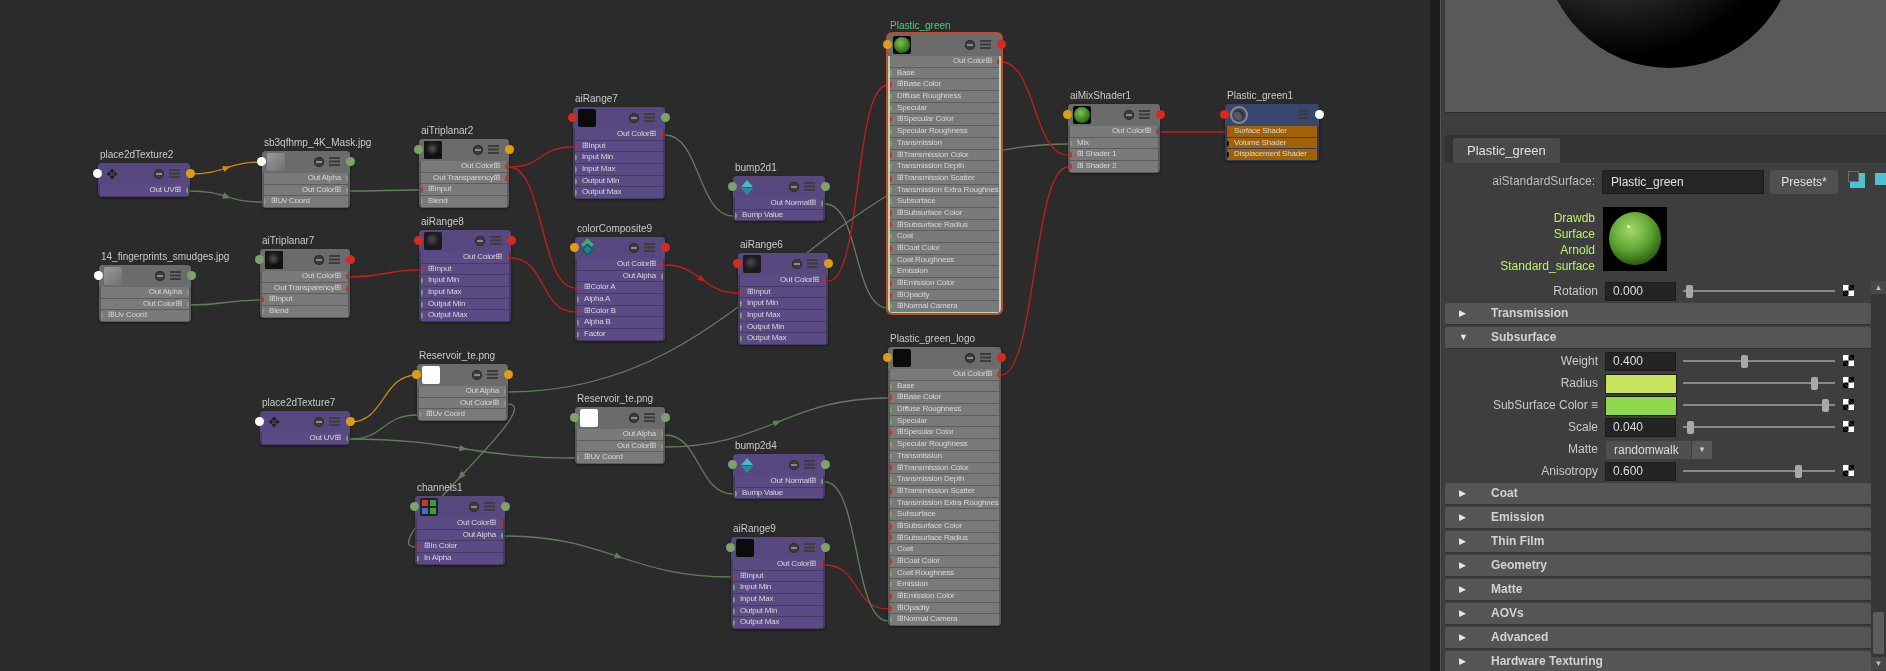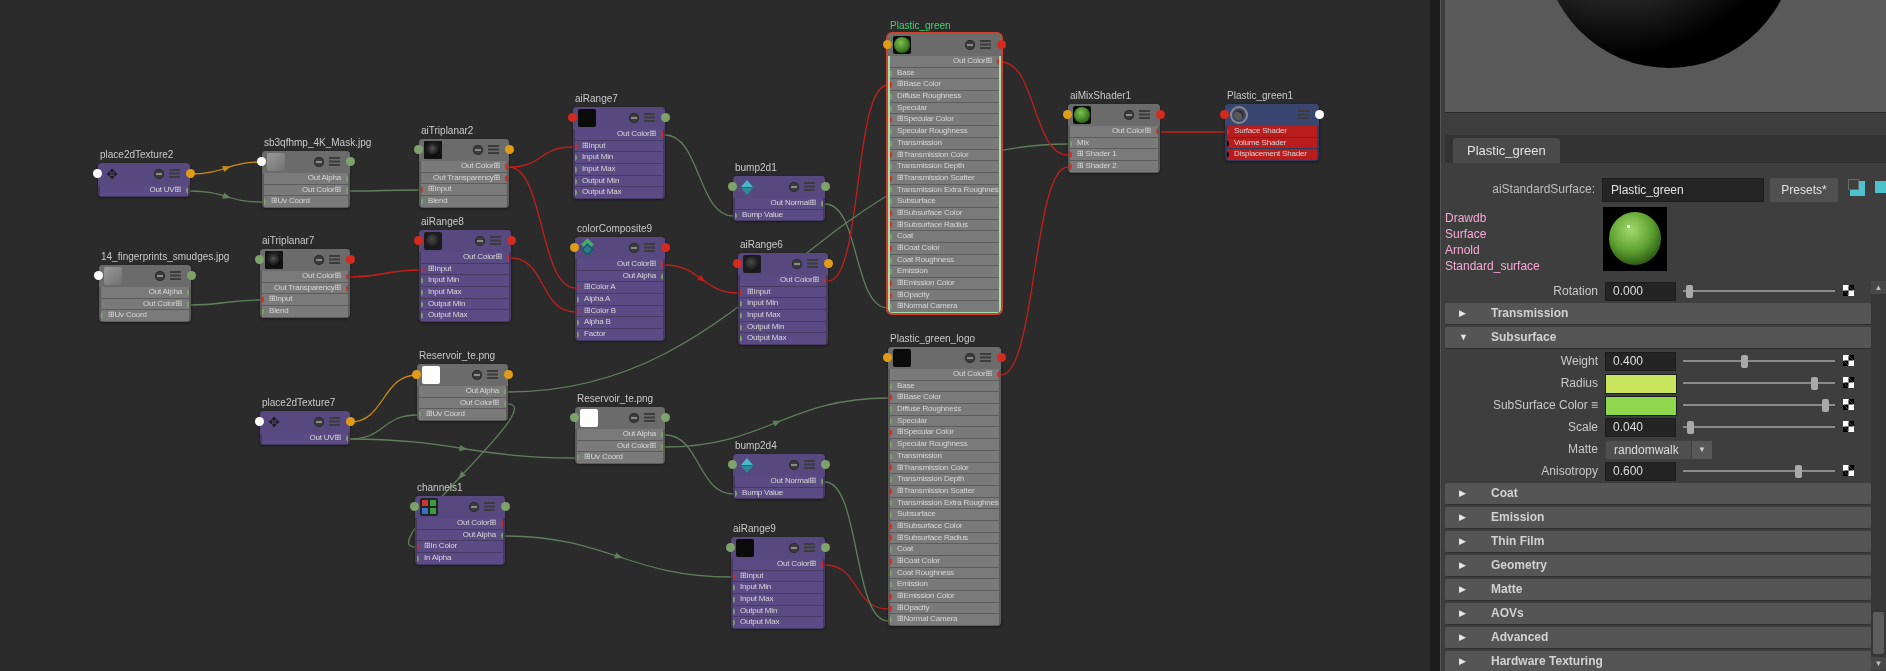--- a/index.html
+++ b/index.html
@@ -16,21 +16,21 @@
   .node.selected{outline:2px solid #d2402f;box-shadow:inset 0 0 0 2px #9fe0ac;}
   .ntitle{position:absolute;top:-14px;left:2px;font-size:10px;color:#c9c9c9;white-space:nowrap;}
   .nheader{position:relative;height:22px;border-radius:4px 4px 0 0;}
   .purple .nheader{background:#57487f;}
   .gray .nheader{background:#6b6b6b;}
   .navy .nheader{background:#39466f;}
   .nrow{position:relative;height:10.7px;margin:0 2px 1px 2px;font-size:8px;
         line-height:10.7px;color:#d6d6d6;white-space:nowrap;overflow:hidden;letter-spacing:-.2px;}
   .purple .nrow{background:#5b4b85;}
   .gray .nrow{background:#7a7a7a;}
-  .navy .nrow{background:#b91c1c;}
+  .navy .nrow{background:#a16207;}
   .nrow.r{text-align:right;padding-right:7px;}
   .nrow.l{text-align:left;padding-left:7px;}
   .pdot{position:absolute;width:7px;height:7px;border-radius:50%;top:50%;margin-top:-3.5px;z-index:2;}
   .pdot.left{left:-5px;} .pdot.right{right:-5px;}
   .hdot{position:absolute;width:9px;height:9px;border-radius:50%;top:6px;z-index:2;}
   .hdot.left{left:-5px;} .hdot.right{right:-5px;}
   .thumb{position:absolute;left:5px;top:2px;width:18px;height:18px;border-radius:2px;}
   .ico-s{position:absolute;right:26px;top:6px;width:10px;height:10px;border-radius:50%;
          background:#3c3c3c;box-shadow:inset 0 0 0 1px #2c2c2c;}
   .ico-s:after{content:"";position:absolute;left:2px;top:4px;width:6px;height:2px;background:#8a8a8a;}
@@ -48,32 +48,32 @@
   #pe-titlebar{position:absolute;left:4px;top:113px;width:442px;height:22px;background:#3a3a3a;
           display:flex;align-items:center;color:#b5b5b5;font-size:11px;}
   .dotline{flex:1;height:4px;margin:0 8px;border-top:1px dotted #7d7d7d;border-bottom:1px dotted #7d7d7d;}
   .wicon{width:14px;height:13px;margin-right:4px;color:#c9c9c9;font-size:11px;line-height:13px;
          text-align:center;cursor:pointer;}
   #pe-tabs{position:absolute;left:4px;top:135px;width:442px;height:28px;background:#333;
            border-bottom:1px solid #2a2a2a;}
   .tab{position:absolute;left:8px;top:3px;height:25px;background:#4a4a4a;color:#e2e2e2;
        font-size:13px;line-height:25px;padding:0 14px;border-radius:3px 3px 0 0;}
   #pe-body{position:absolute;left:4px;top:163px;width:442px;height:508px;background:#3e3e3e;overflow:hidden;}
-  .name-row{position:absolute;left:0;top:15px;width:442px;height:24px;}
+  .name-row{position:absolute;left:0;top:7px;width:442px;height:24px;}
   .name-label{position:absolute;left:0;top:4px;width:150px;text-align:right;color:#bdbdbd;font-size:12px;}
   .name-field{position:absolute;left:157px;top:0;width:152px;height:22px;background:#252525;color:#e0e0e0;
        font-size:12px;line-height:22px;padding-left:8px;border:1px solid #1d1d1d;}
   .presets-btn{position:absolute;left:325px;top:0;width:68px;height:24px;background:#505050;color:#e0e0e0;
        font-size:12px;line-height:24px;text-align:center;border-radius:2px;}
   .ticon1,.ticon2{position:absolute;top:3px;width:15px;height:15px;background:#4ec1cf;}
   .ticon1{left:405px;} .ticon2{left:427px;box-shadow:inset 3px -3px 0 #3e3e3e;}
   .ticon1:before{content:"";position:absolute;left:-2px;top:-2px;width:9px;height:9px;background:#3e3e3e;
        border:1px solid #6a6a6a;}
   .swatch-block{position:absolute;left:0;top:44px;width:442px;height:72px;}
-  .swatch-labels{position:absolute;left:0;top:3px;width:150px;text-align:left;color:#f9a8d4;
+  .swatch-labels{position:absolute;left:0;top:3px;width:150px;text-align:right;color:#bef264;
        font-size:12px;line-height:16px;}
   .mat-swatch{position:absolute;left:158px;top:0;width:64px;height:64px;background:#000;}
   .mat-swatch:before{content:"";position:absolute;left:6px;top:5px;width:52px;height:53px;border-radius:50%;
        background:radial-gradient(circle at 42% 34%,#a4d96e 0%,#5fa332 45%,#27520f 80%,#0d1e04 100%);}
   .mat-swatch:after{content:"";position:absolute;left:24px;top:18px;width:3px;height:3px;background:#fff;border-radius:50%;}
   #pe-attrs{position:absolute;left:0;top:118px;width:426px;}
   .attr-row{position:relative;height:21px;margin-bottom:1px;}
   .attr-label{position:absolute;left:0;top:3px;width:153px;text-align:right;color:#c9c9c9;font-size:12px;}
   .attr-field{position:absolute;left:160px;top:1px;width:62px;height:17px;background:#242424;color:#dedede;
        font-size:12px;line-height:17px;padding-left:7px;border:1px solid #1d1d1d;}

